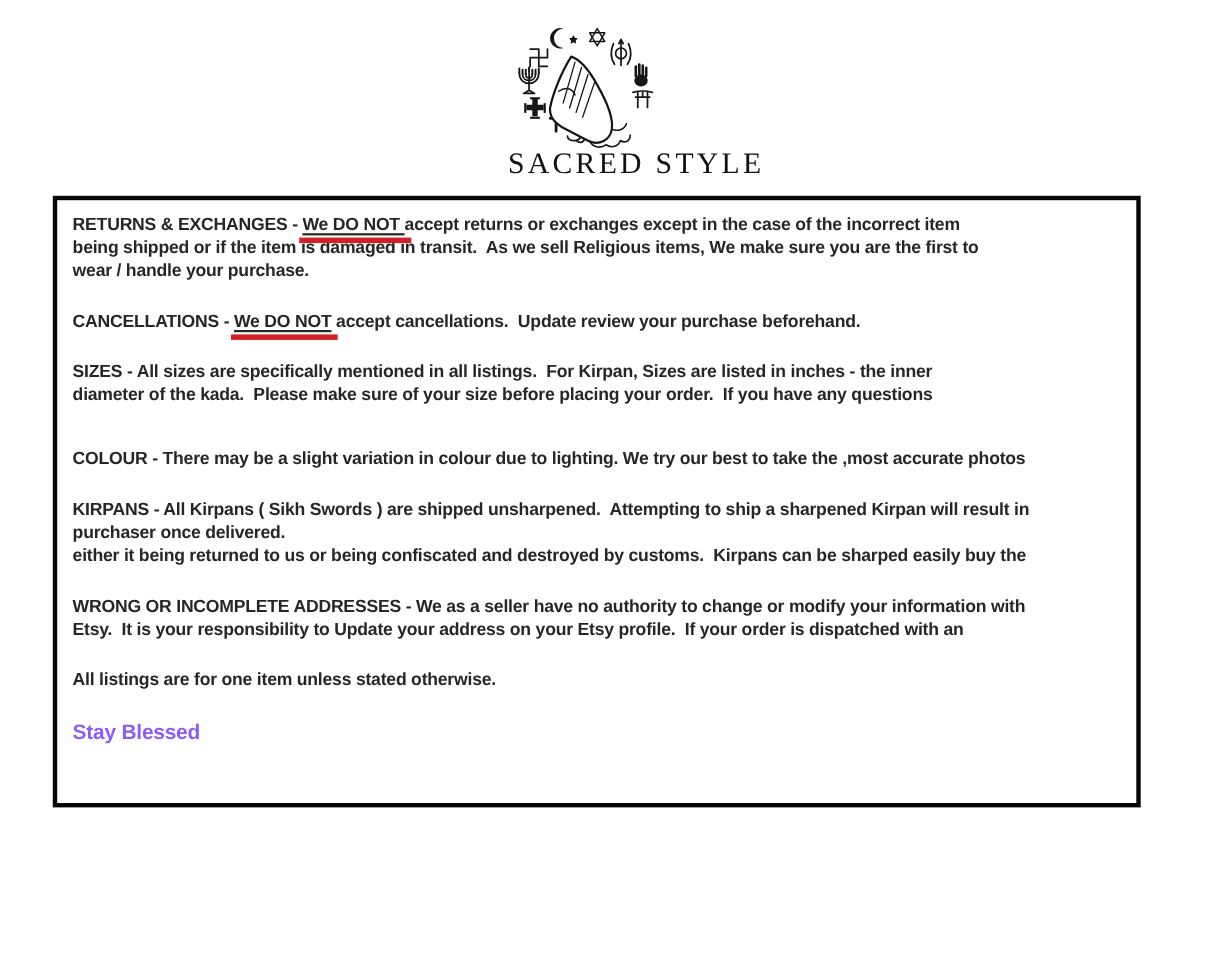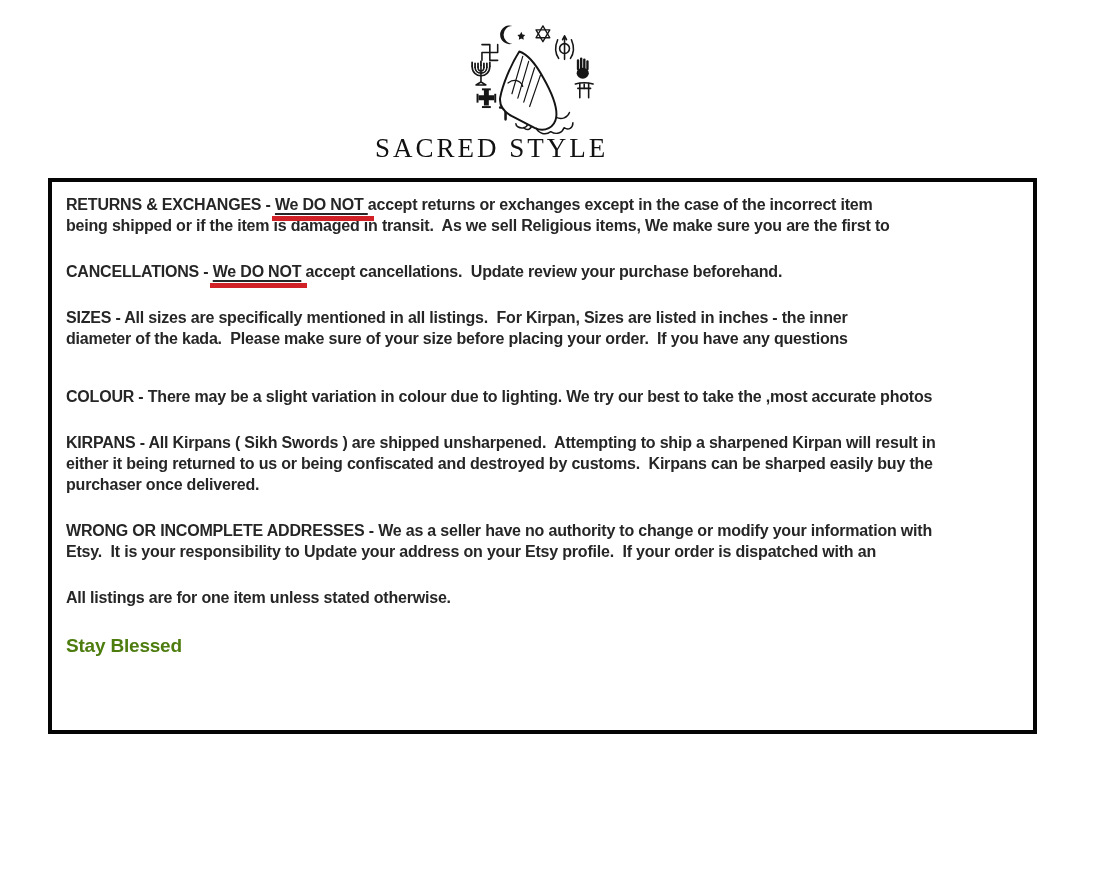--- a/index.html
+++ b/index.html
@@ -18,21 +18,21 @@
     left: 452px;
     top: 22px;
     width: 172px;
     height: 118px;
   }
   .brand {
     position: absolute;
     left: 375px;
     top: 133px;
     width: 320px;
-    text-align: left;
+    text-align: right;
     font-family: "Liberation Serif", serif;
     font-size: 27px;
     letter-spacing: 3px;
     color: #111111;
     white-space: nowrap;
   }
 
   
   .policy-box {
     position: absolute;
@@ -48,21 +48,21 @@
   }
   .para {
     margin: 0 0 25px 0;
     font-size: 16px;
     font-weight: 700;
     letter-spacing: -0.2px;
     line-height: 21px;
     color: #262626;
   }
   .para.extra-top { margin-top: 37px; }
-  .para.large { font-size: 19px; line-height: 26px; margin-top: 0; color: #4d7c0f; }
+  .para.large { font-size: 19px; line-height: 26px; margin-top: 0; color: #8b5cf6; }
   .line { white-space: pre; }
   .not-underline {
     position: relative;
     display: inline-block;
     text-decoration: underline;
     text-decoration-thickness: 2px;
     text-underline-offset: 3px;
   }
   .not-underline::after {
     content: "";
@@ -164,35 +164,36 @@
     </g>
   </svg>
 
   <div class="brand">SACRED STYLE</div>
 
   <div class="policy-box">
     <div>
         <div class="para">
           <div class="line"><span>RETURNS &amp; EXCHANGES - </span><span class="not-underline" style="--red: #d22027;">We DO NOT </span><span>accept returns or exchanges except in the case of the incorrect item</span></div>
           <div class="line"><span>being shipped or if the item is damaged in transit.  As we sell Religious items, We make sure you are the first to</span></div>
+          <div class="line"><span>wear / handle your purchase.</span></div>
         </div>
         <div class="para">
           <div class="line"><span>CANCELLATIONS - </span><span class="not-underline" style="--red: #d22027;">We DO NOT</span><span> accept cancellations.  Update review your purchase beforehand.</span></div>
         </div>
         <div class="para">
           <div class="line"><span>SIZES - All sizes are specifically mentioned in all listings.  For Kirpan, Sizes are listed in inches - the inner</span></div>
           <div class="line"><span>diameter of the kada.  Please make sure of your size before placing your order.  If you have any questions</span></div>
         </div>
         <div class="para extra-top">
           <div class="line"><span>COLOUR - There may be a slight variation in colour due to lighting. We try our best to take the ,most accurate photos</span></div>
         </div>
         <div class="para">
           <div class="line"><span>KIRPANS - All Kirpans ( Sikh Swords ) are shipped unsharpened.  Attempting to ship a sharpened Kirpan will result in</span></div>
+          <div class="line"><span>purchaser once delivered.</span></div>
           <div class="line"><span>either it being returned to us or being confiscated and destroyed by customs.  Kirpans can be sharped easily buy the</span></div>
-          <div class="line"><span>purchaser once delivered.</span></div>
         </div>
         <div class="para">
           <div class="line"><span>WRONG OR INCOMPLETE ADDRESSES - We as a seller have no authority to change or modify your information with</span></div>
           <div class="line"><span>Etsy.  It is your responsibility to Update your address on your Etsy profile.  If your order is dispatched with an</span></div>
         </div>
         <div class="para">
           <div class="line"><span>All listings are for one item unless stated otherwise.</span></div>
         </div>
         <div class="para large">
           <div class="line"><span>Stay Blessed</span></div>

